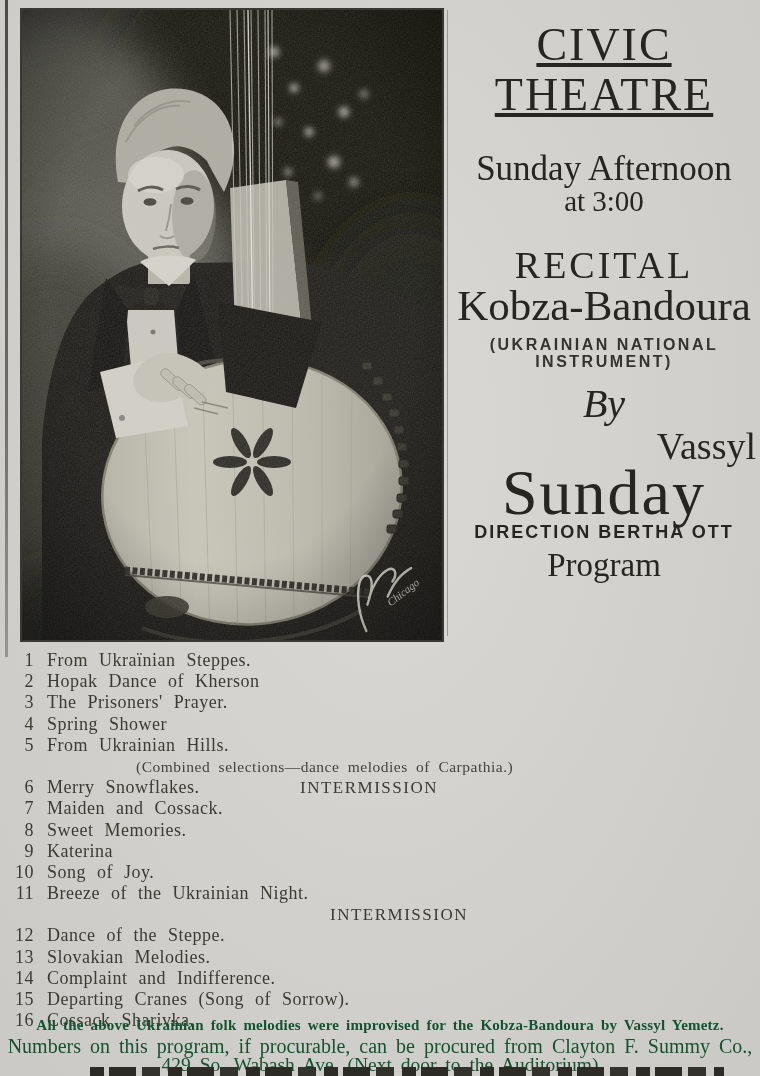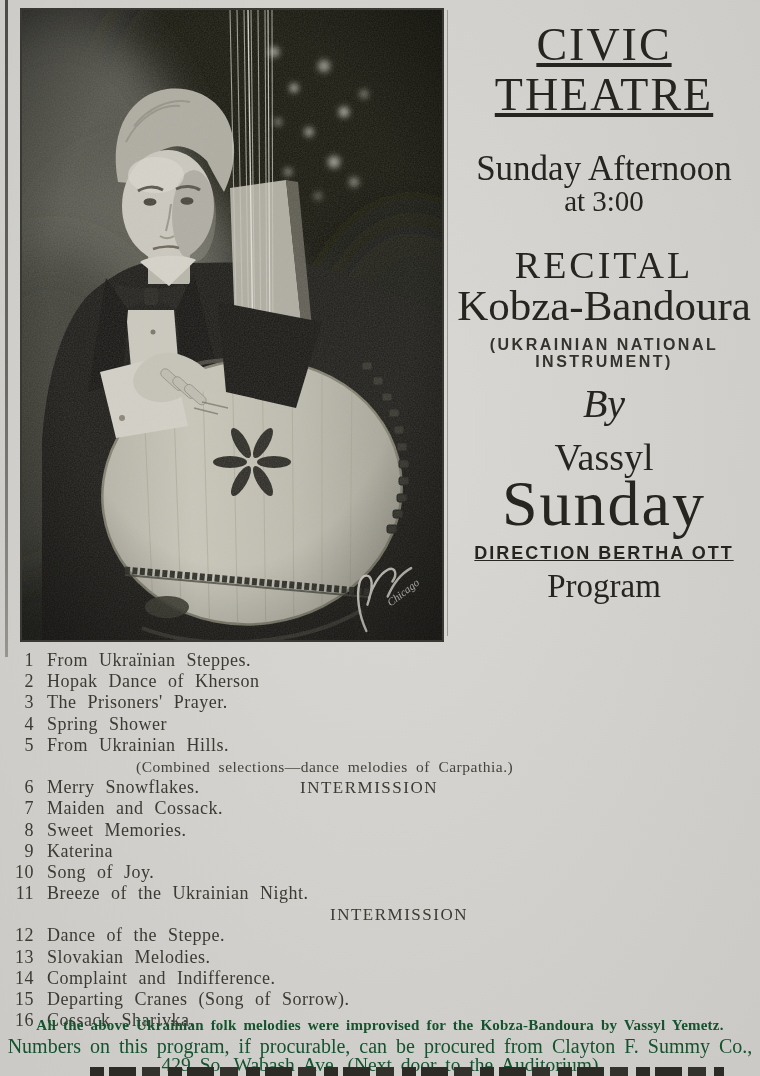--- a/index.html
+++ b/index.html
@@ -32,23 +32,23 @@
   .venue{font-size:46px;line-height:50px;letter-spacing:2px;text-decoration:underline;}
   .venue.first{margin-top:20px;}
   .date-line1{margin-top:32px;font-size:35px;line-height:34px;}
   .date-line2{font-size:48px;line-height:46px;letter-spacing:1px;}
   .time-line{font-size:29px;line-height:30px;}
   .recital{margin-top:30px;font-size:38px;line-height:38px;letter-spacing:3px;}
   .instrument{font-size:43px;line-height:44px;}
   .inst-note{margin-top:8px;font-family:"Liberation Sans",sans-serif;font-size:16px;line-height:17px;letter-spacing:2.5px;font-weight:bold;color:#34332d;}
   .inst-note.second{margin-top:0;text-align:center;}
   .by-line{margin-top:14px;font-size:40px;line-height:40px;font-style:italic;}
-  .artist-first{margin-top:15px;font-size:38px;line-height:36px;}
+  .artist-first{margin-top:4px;font-size:38px;line-height:36px;text-align:right;}
   .artist-last{font-size:64px;line-height:58px;letter-spacing:2px;}
-  .direction{margin-top:10px;font-family:"Liberation Sans",sans-serif;font-weight:bold;font-size:18px;line-height:20px;letter-spacing:2px;text-decoration:underline;}
+  .direction{font-family:"Liberation Sans",sans-serif;font-weight:bold;font-size:18px;line-height:20px;letter-spacing:2px;}
   .program-title{margin-top:4px;font-size:33px;line-height:38px;}
   
   .program-list{position:absolute;left:0;top:650px;width:760px;color:#3c3b33;}
   .prog-line{position:relative;height:21.2px;line-height:21.2px;font-size:18px;letter-spacing:.5px;word-spacing:6px;}
   .prog-line .num{position:absolute;left:0;top:0;width:34px;text-align:right;}
   .prog-line .title{position:absolute;left:47px;top:0;white-space:nowrap;}
   .prog-line.note .text{position:absolute;left:136px;top:0;font-size:15.5px;word-spacing:4px;color:#45443c;white-space:nowrap;}
   .prog-line.intermission .text{position:absolute;left:330px;top:0;font-size:17px;letter-spacing:1.5px;word-spacing:0;}
   .inline-intermission{position:absolute;left:300px;top:0;font-size:17px;letter-spacing:1.5px;word-spacing:0;}
   

